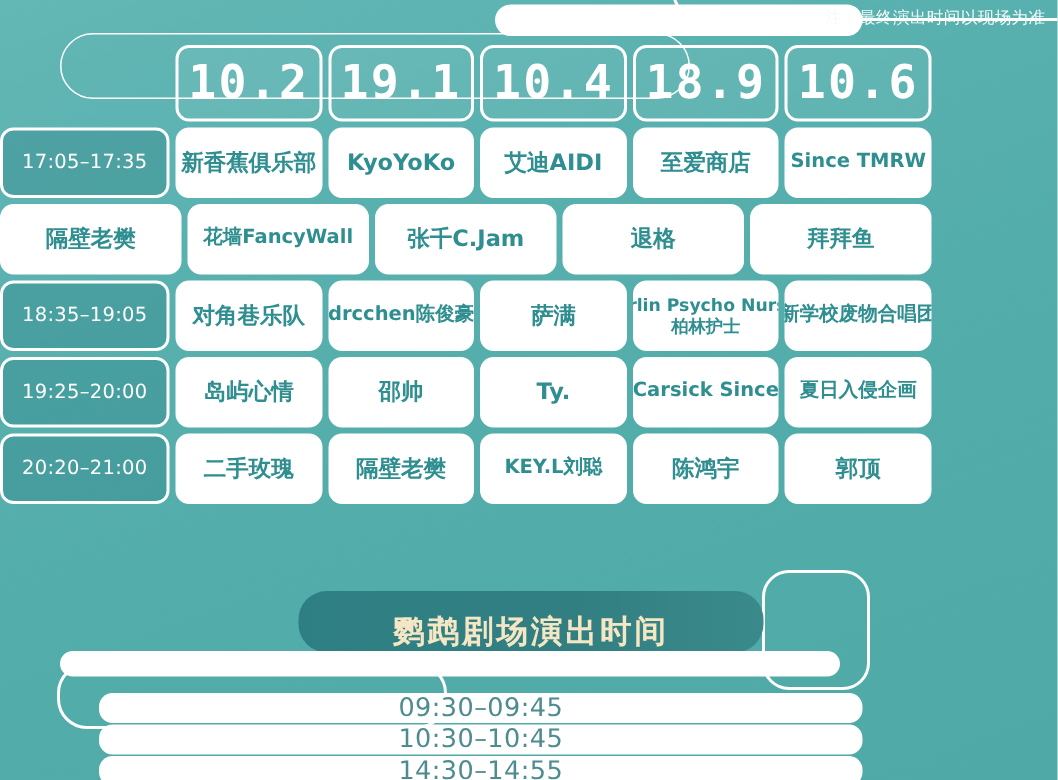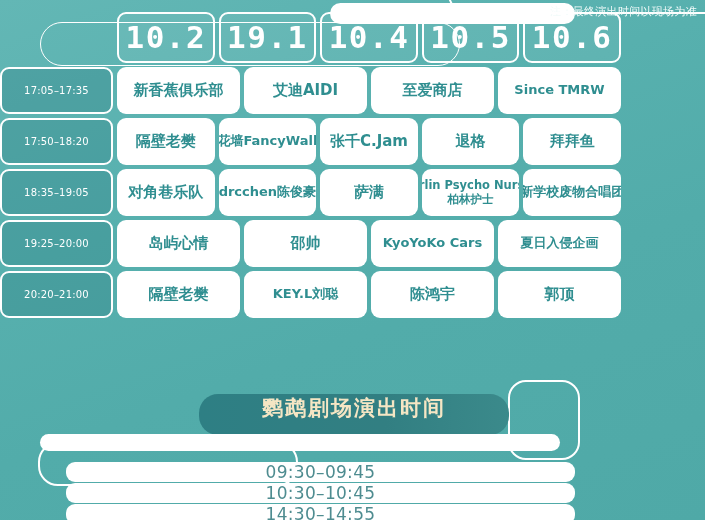--- a/index.html
+++ b/index.html
@@ -62,21 +62,21 @@
     color: #f2fbfa;
     letter-spacing: 0.3px;
     white-space: nowrap;
     font-family: "DejaVu Sans", sans-serif;
   }
 
   
   .schedule {
     position: absolute;
     left: 0;
-    top: 12px;
+    top: 30px;
     width: 621px;
   }
 
   .row {
     display: flex;
     gap: 4px;
     margin-bottom: 4px;
   }
 
   .cell-time-head {
@@ -109,21 +109,21 @@
     border: 2px solid #ffffff;
     border-radius: 9px;
     background: rgba(40,120,125,0.30);
     display: flex;
     align-items: center;
     justify-content: center;
   }
 
   .time-cell span {
     color: #ffffff;
-    font-size: 10px;
+    font-size: 13px;
     letter-spacing: 0.2px;
     font-family: "DejaVu Sans", sans-serif;
   }
 
   .act-cell {
     flex: 1 1 0;
     height: 47px;
     background: #ffffff;
     border-radius: 9px;
     display: flex;
@@ -172,21 +172,21 @@
 
   .banner-pill {
     position: absolute;
     left: 199px;
     top: 22px;
     width: 310px;
     height: 41px;
     background: linear-gradient(90deg, #2e7f84 0%, #327f82 60%, #3b8a8b 100%);
     border-radius: 19px;
     display: flex;
-    align-items: flex-start;
+    align-items: flex-end;
     justify-content: center;
   }
 
   .banner-pill span {
     color: #f5e6c4;
     font-size: 21px;
     font-weight: bold;
     letter-spacing: 2px;
     font-family: "DejaVu Sans", sans-serif;
   }
@@ -256,49 +256,49 @@
     <div class="head-cell">
       <span>10.2</span>
     </div>
     <div class="head-cell">
       <span>19.1</span>
     </div>
     <div class="head-cell">
       <span>10.4</span>
     </div>
     <div class="head-cell">
-      <span>10.5</span>
+      <span>18.9</span>
     </div>
     <div class="head-cell">
       <span>10.6</span>
     </div>
   </div>
 
   <div class="row">
     <div class="time-cell">
       <span>17:05–17:35</span>
     </div>
     <div class="act-cell">
       <div class="line">新香蕉俱乐部</div>
     </div>
     <div class="act-cell">
+      <div class="line">KyoYoKo</div>
+    </div>
+    <div class="act-cell">
       <div class="line">艾迪AIDI</div>
     </div>
     <div class="act-cell">
       <div class="line">至爱商店</div>
     </div>
     <div class="act-cell">
       <div class="line small">Since TMRW</div>
     </div>
   </div>
 
   <div class="row">
-    <div class="time-cell">
-      <span>17:50–18:20</span>
-    </div>
     <div class="act-cell">
       <div class="line">隔壁老樊</div>
     </div>
     <div class="act-cell">
       <div class="line small">花墙FancyWall</div>
     </div>
     <div class="act-cell">
       <div class="line">张千C.Jam</div>
     </div>
     <div class="act-cell">
@@ -335,30 +335,36 @@
     <div class="time-cell">
       <span>19:25–20:00</span>
     </div>
     <div class="act-cell">
       <div class="line">岛屿心情</div>
     </div>
     <div class="act-cell">
       <div class="line">邵帅</div>
     </div>
     <div class="act-cell">
-      <div class="line small">KyoYoKo Cars</div>
+      <div class="line">Ty.</div>
+    </div>
+    <div class="act-cell">
+      <div class="line small">Carsick Since</div>
     </div>
     <div class="act-cell">
       <div class="line small">夏日入侵企画</div>
     </div>
   </div>
 
   <div class="row">
     <div class="time-cell">
       <span>20:20–21:00</span>
+    </div>
+    <div class="act-cell">
+      <div class="line">二手玫瑰</div>
     </div>
     <div class="act-cell">
       <div class="line">隔壁老樊</div>
     </div>
     <div class="act-cell">
       <div class="line small">KEY.L刘聪</div>
     </div>
     <div class="act-cell">
       <div class="line">陈鸿宇</div>
     </div>

